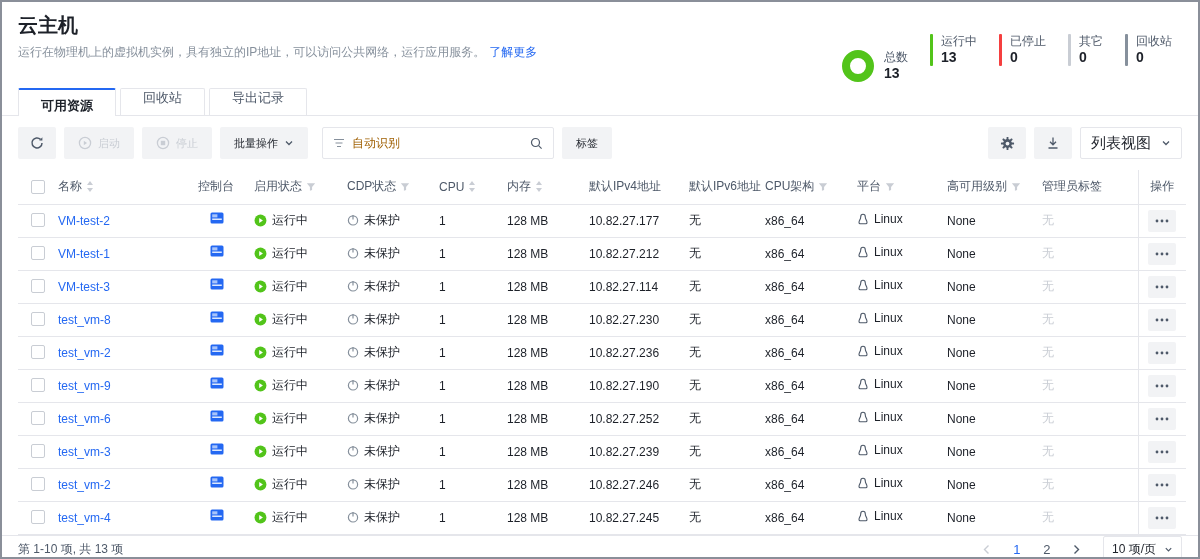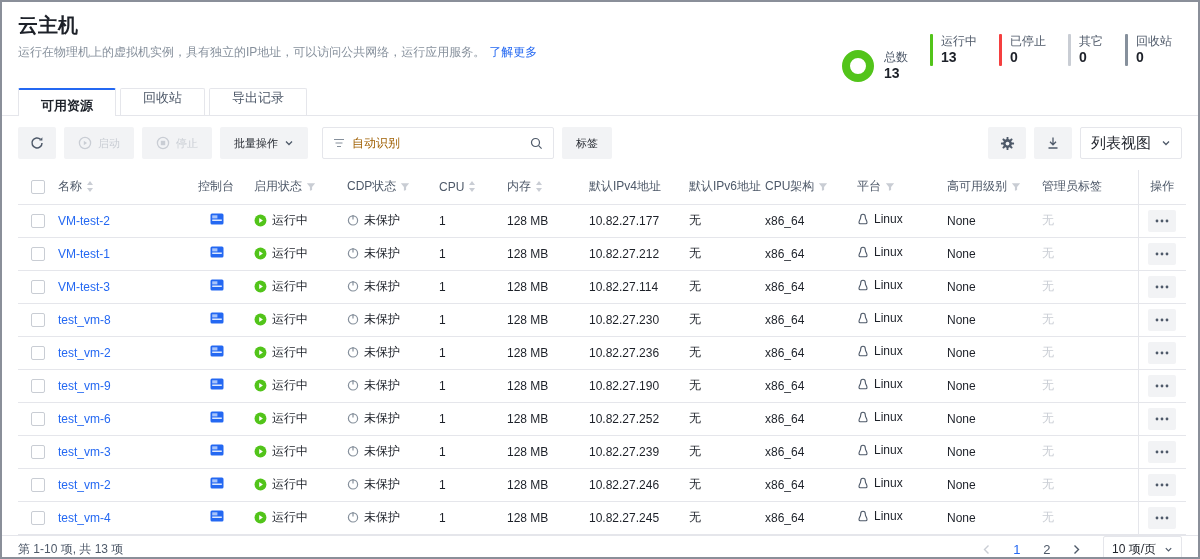--- a/index.html
+++ b/index.html
@@ -52,21 +52,21 @@
   .table-wrap { padding:0 16px; }
   table { width:1168px; border-collapse:collapse; table-layout:fixed; }
   th { font-size:12px; font-weight:400; color:#4e5969; text-align:left; height:34px;
        border-bottom:1px solid #e5e6eb; white-space:nowrap; overflow:hidden; }
   td { font-size:12px; color:#1d2129; height:33px; border-bottom:1px solid #e5e6eb;
        white-space:nowrap; overflow:hidden; }
   .th-inner { display:inline-flex; align-items:center; gap:4px; }
   .col-op { border-left:1px solid #e5e6eb; text-align:center; }
   .cb { display:inline-block; width:14px; height:14px; border:1px solid #c9cdd4;
         border-radius:2px; background:#fff; vertical-align:middle; cursor:pointer; }
-  .cell-center { text-align:center; }
+  .cell-center { text-align:center;font-family:Liberation Mono, monospace; }
   a.vm-link { color:#2468f2; text-decoration:none; cursor:pointer; }
   .status { display:inline-flex; align-items:center; gap:5px; }
   .muted { color:#c9cdd4; }
   .more-btn { display:inline-flex; align-items:center; justify-content:center;
               width:28px; height:22px; background:#f2f3f5; border:none; border-radius:2px;
               cursor:pointer; }
 
   
   .page-footer { margin-top:auto; border-top:1px solid #e5e6eb; height:47px;
                  display:flex; align-items:center; justify-content:space-between;

